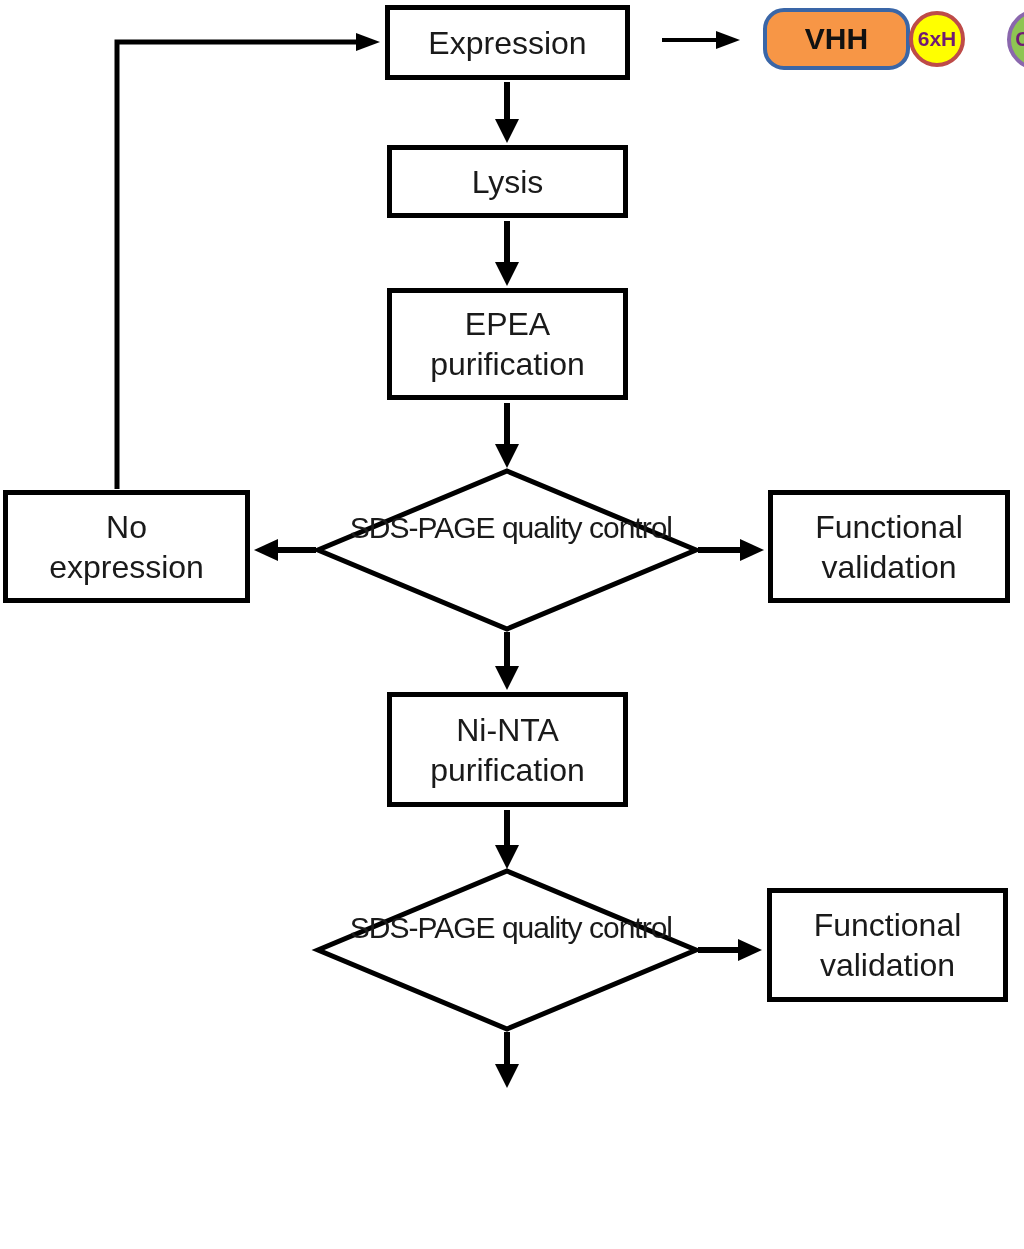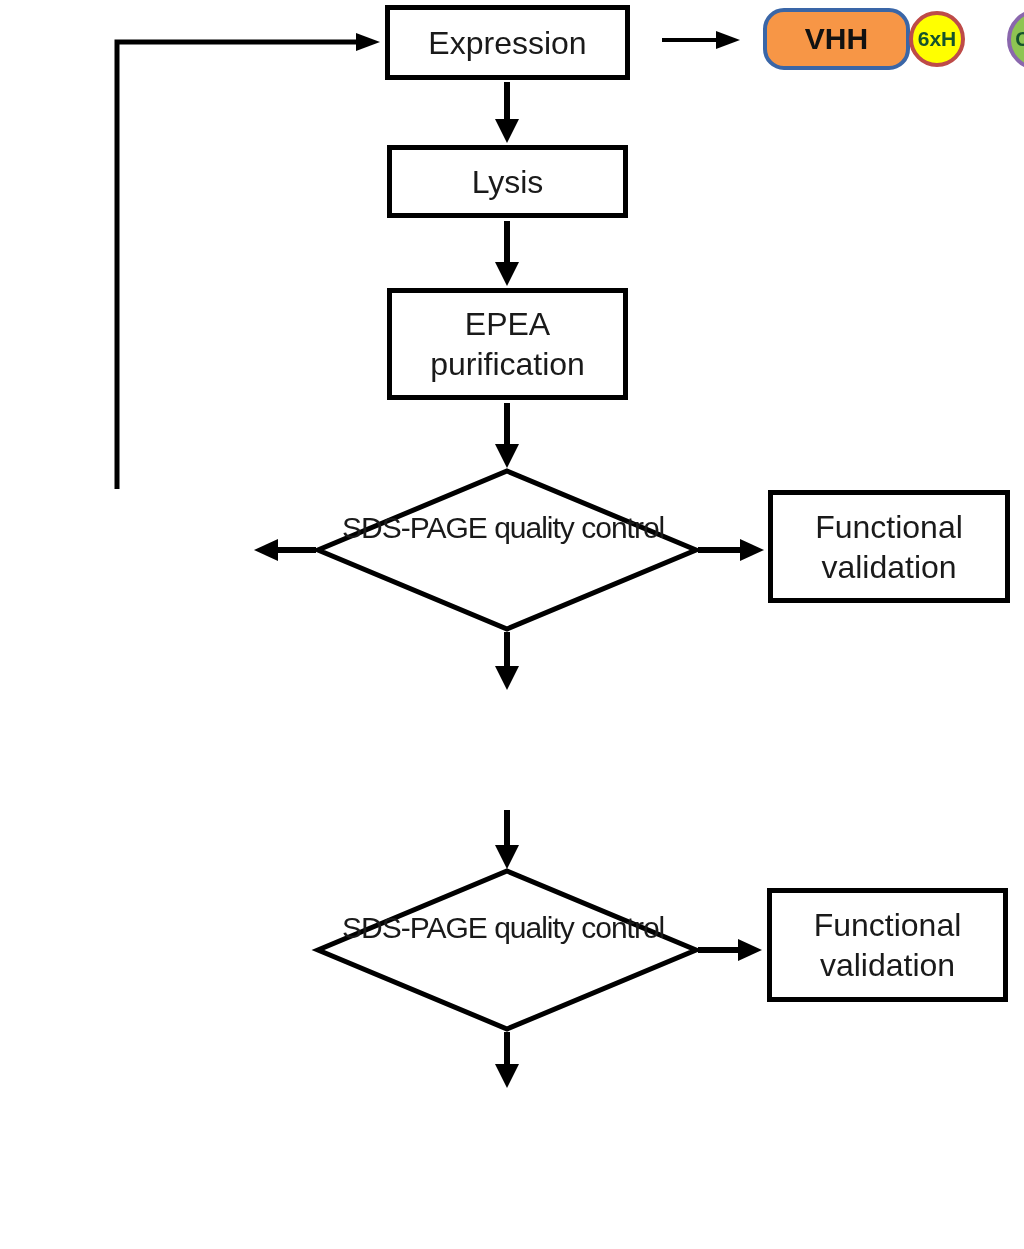--- a/index.html
+++ b/index.html
@@ -29,21 +29,21 @@
     text-align: center;
     font-size: 32px;
     line-height: 1.25;
     color: #1a1a1a;
   }
   .box span { display: inline-block; }
   .label-narrow { width: 180px; }
   .diamond-label {
     position: absolute;
     width: 330px;
-    text-align: left;
+    text-align: right;
     font-size: 30px;
     line-height: 40px;
     letter-spacing: -1px;
     color: #1a1a1a;
   }
   .vhh-rect {
     position: absolute;
     left: 763px; top: 8px;
     width: 147px; height: 62px;
     box-sizing: border-box;
@@ -51,21 +51,21 @@
     border: 4px solid #3A66A7;
     border-radius: 21px;
     display: flex; align-items: center; justify-content: center;
     font-weight: bold; font-size: 30px; color: #111111;
   }
   .tag-circle {
     position: absolute;
     box-sizing: border-box;
     border-radius: 50%;
     display: flex; align-items: center; justify-content: center;
-    font-weight: bold; color: #14532d;
+    font-weight: bold; color: #701a75;
   }
   .tag-his {
     left: 909px; top: 11px;
     width: 56px; height: 56px;
     background: #FFFF00;
     border: 4px solid #BE4B48;
     font-size: 21px;
   }
   .tag-ctag {
     left: 960px; top: 9px;
@@ -130,25 +130,31 @@
   </div>
 
   <div class="box" style="left:387px; top:288px; width:241px; height:112px;">
     <span>EPEA purification</span>
   </div>
 
   <div class="box" style="left:387px; top:145px; width:241px; height:73px;">
     <span>Lysis</span>
   </div>
 
+  <div class="box" style="left:3px; top:490px; width:247px; height:113px;">
+    <span class="label-narrow">No expression</span>
+  </div>
 
   <div class="box" style="left:768px; top:490px; width:242px; height:113px;">
     <span>Functional validation</span>
   </div>
 
+  <div class="box" style="left:387px; top:692px; width:241px; height:115px;">
+    <span>Ni-NTA purification</span>
+  </div>
 
   <div class="box" style="left:767px; top:888px; width:241px; height:114px;">
     <span>Functional validation</span>
   </div>
 
 
   <div class="diamond-label" style="left:342px; top:508px;">SDS-PAGE quality control</div>
   <div class="diamond-label" style="left:342px; top:908px;">SDS-PAGE quality control</div>
 
   <div class="vhh-rect">

